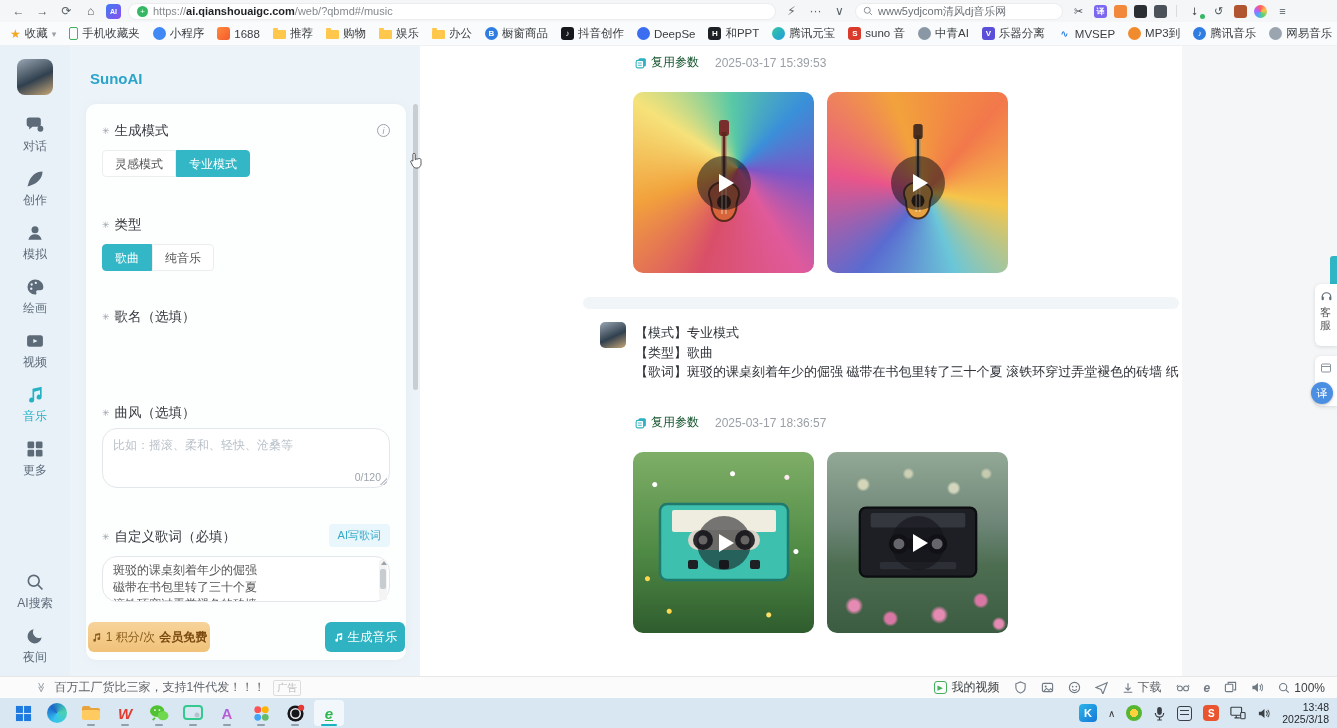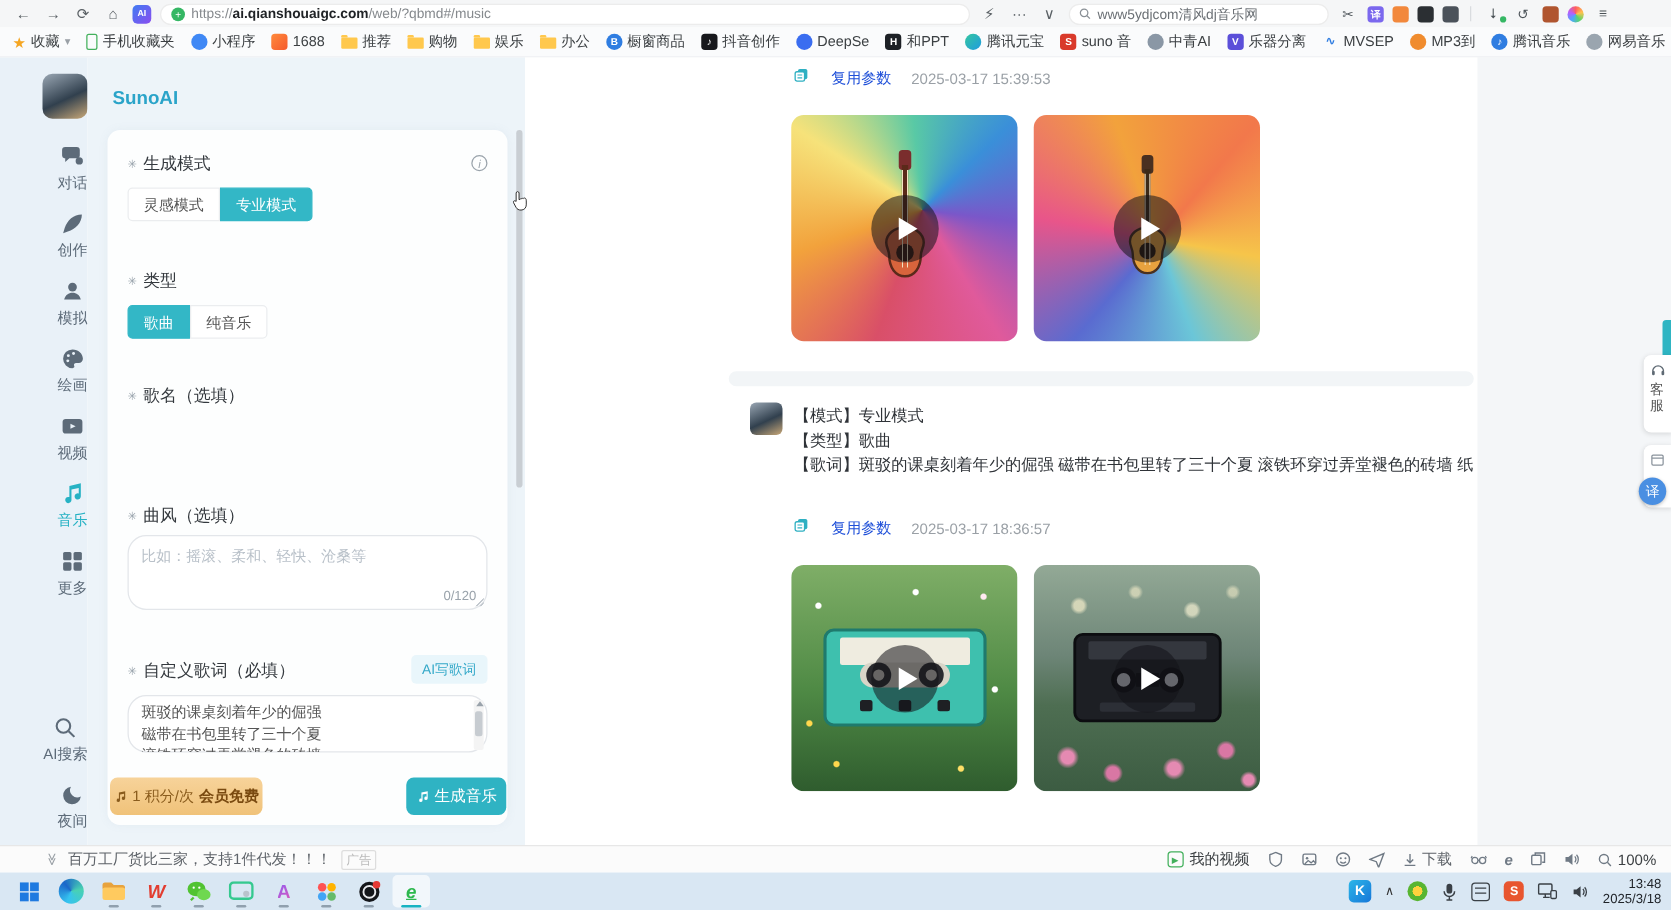--- a/index.html
+++ b/index.html
@@ -30,21 +30,21 @@
 .bm .caret{color:#9aa0a6;font-size:9px}
 .ic-folder{width:13px;height:9px;background:#ffc84d;border-radius:1px;position:relative;margin-top:2px;flex:0 0 auto}
 .ic-folder::before{content:"";position:absolute;top:-2px;left:0;width:5px;height:2px;background:#ffc84d;border-radius:1px 1px 0 0}
 .cb{width:13px;height:13px;border-radius:50%;color:#fff;font-size:8px;font-weight:bold;display:flex;align-items:center;justify-content:center;flex:0 0 auto}
 .sb{width:13px;height:13px;border-radius:3px;color:#fff;font-size:8px;font-weight:bold;display:flex;align-items:center;justify-content:center;flex:0 0 auto}
 .ic-phone{width:9px;height:13px;border:1.5px solid #43b05c;border-radius:2px;flex:0 0 auto}
 .ic-note{width:13px;height:13px;border-radius:3px;background:#17181c;color:#fff;font-size:8px;display:flex;align-items:center;justify-content:center;flex:0 0 auto}
 .ic-wave{width:13px;height:13px;display:flex;align-items:center;justify-content:center;color:#2f7de1;font-weight:bold;font-size:10px}
 
 
-.rail{position:absolute;left:0;top:46px;width:70px;height:630px;background:#e9f1f8;display:flex;flex-direction:column;align-items:flex-end}
+.rail{position:absolute;left:0;top:46px;width:70px;height:630px;background:#e9f1f8;display:flex;flex-direction:column;align-items:center}
 .panel{position:absolute;left:70px;top:46px;width:350px;height:630px;background:#edf4f9}
 .content{position:absolute;left:420px;top:46px;width:762px;height:630px;background:#fff}
 .gutter{position:absolute;left:1182px;top:46px;width:155px;height:630px;background:#f4f6f8}
 
 
 .avatar{width:36px;height:36px;border-radius:8px;margin:13px 0 20px;background:linear-gradient(155deg,#9aa7b4 0%,#31404e 55%,#c9a878 100%)}
 .ritem{display:flex;flex-direction:column;align-items:center;gap:3px;margin-bottom:14px;color:#5d6b79;font-size:12px;cursor:pointer}
 .ritem svg{width:20px;height:20px;fill:#5d6b79}
 .ritem.active{color:#27b2c4}
 .ritem.active svg{fill:#27b2c4}
@@ -72,21 +72,21 @@
 .lyr-thumb{position:absolute;left:1px;top:9px;width:6px;height:20px;background:#c7ccd1;border-radius:2px}
 .lyr-up{position:absolute;left:1.5px;top:1px;width:0;height:0;border-left:3px solid transparent;border-right:3px solid transparent;border-bottom:4px solid #9aa3ab}
 .credit-btn{position:absolute;left:2px;top:518px;width:122px;height:30px;border-radius:6px;background:linear-gradient(180deg,#f7d39a,#f0c279);border:none;display:flex;align-items:center;justify-content:center;gap:4px;font-size:12px;color:#8a5c1d;cursor:pointer;font-family:inherit}
 .credit-btn b{color:#7a4a10}
 .gen-btn{position:absolute;left:239px;top:518px;width:80px;height:30px;border-radius:6px;background:#2fb3c3;border:none;color:#fff;font-size:12.5px;display:flex;align-items:center;justify-content:center;gap:4px;cursor:pointer;font-family:inherit}
 .vscroll{position:absolute;left:343px;top:58px;width:5px;height:286px;background:#c9ced3;border-radius:3px}
 .cursor-hand{position:absolute;left:338px;top:106px;width:16px;height:18px;z-index:9}
 
 
 .reuse-row{position:absolute;display:flex;align-items:center;gap:8px;font-size:12px}
-.reuse-label{color:#1d4ed8;display:flex;align-items:flex-start;gap:18px;cursor:pointer}
+.reuse-label{color:#14532d;display:flex;align-items:center;gap:4px;cursor:pointer}
 .stamp{color:#9aa0a6;margin-left:8px}
 .tiles{position:absolute;display:flex;gap:13px}
 .tile{width:181px;height:181px;border-radius:10px;position:relative;overflow:hidden;cursor:pointer}
 .play{position:absolute;left:50%;top:50%;transform:translate(-50%,-50%);width:54px;height:54px;border-radius:50%;background:rgba(18,18,24,.55);display:flex;align-items:center;justify-content:center}
 .play i{display:block;width:0;height:0;border-left:15px solid #fff;border-top:9px solid transparent;border-bottom:9px solid transparent;margin-left:5px}
 .art-guitar1{background:conic-gradient(from 200deg at 58% 42%,#d94f68,#f2a23c,#f6e27a,#59c9a5,#3a8fd9,#7a57c9,#e05a9b,#d94f68)}
 .art-guitar2{background:conic-gradient(from 40deg at 55% 55%,#f2784b,#f6c54a,#6bc6d8,#5a6bd0,#e8558a,#f2a23c,#f2784b)}
 .art-field{background:
  radial-gradient(circle 3px at 12% 18%,#fff 0 2px,transparent 3px),
  radial-gradient(circle 3px at 85% 14%,#ffe9f0 0 2px,transparent 3px),

